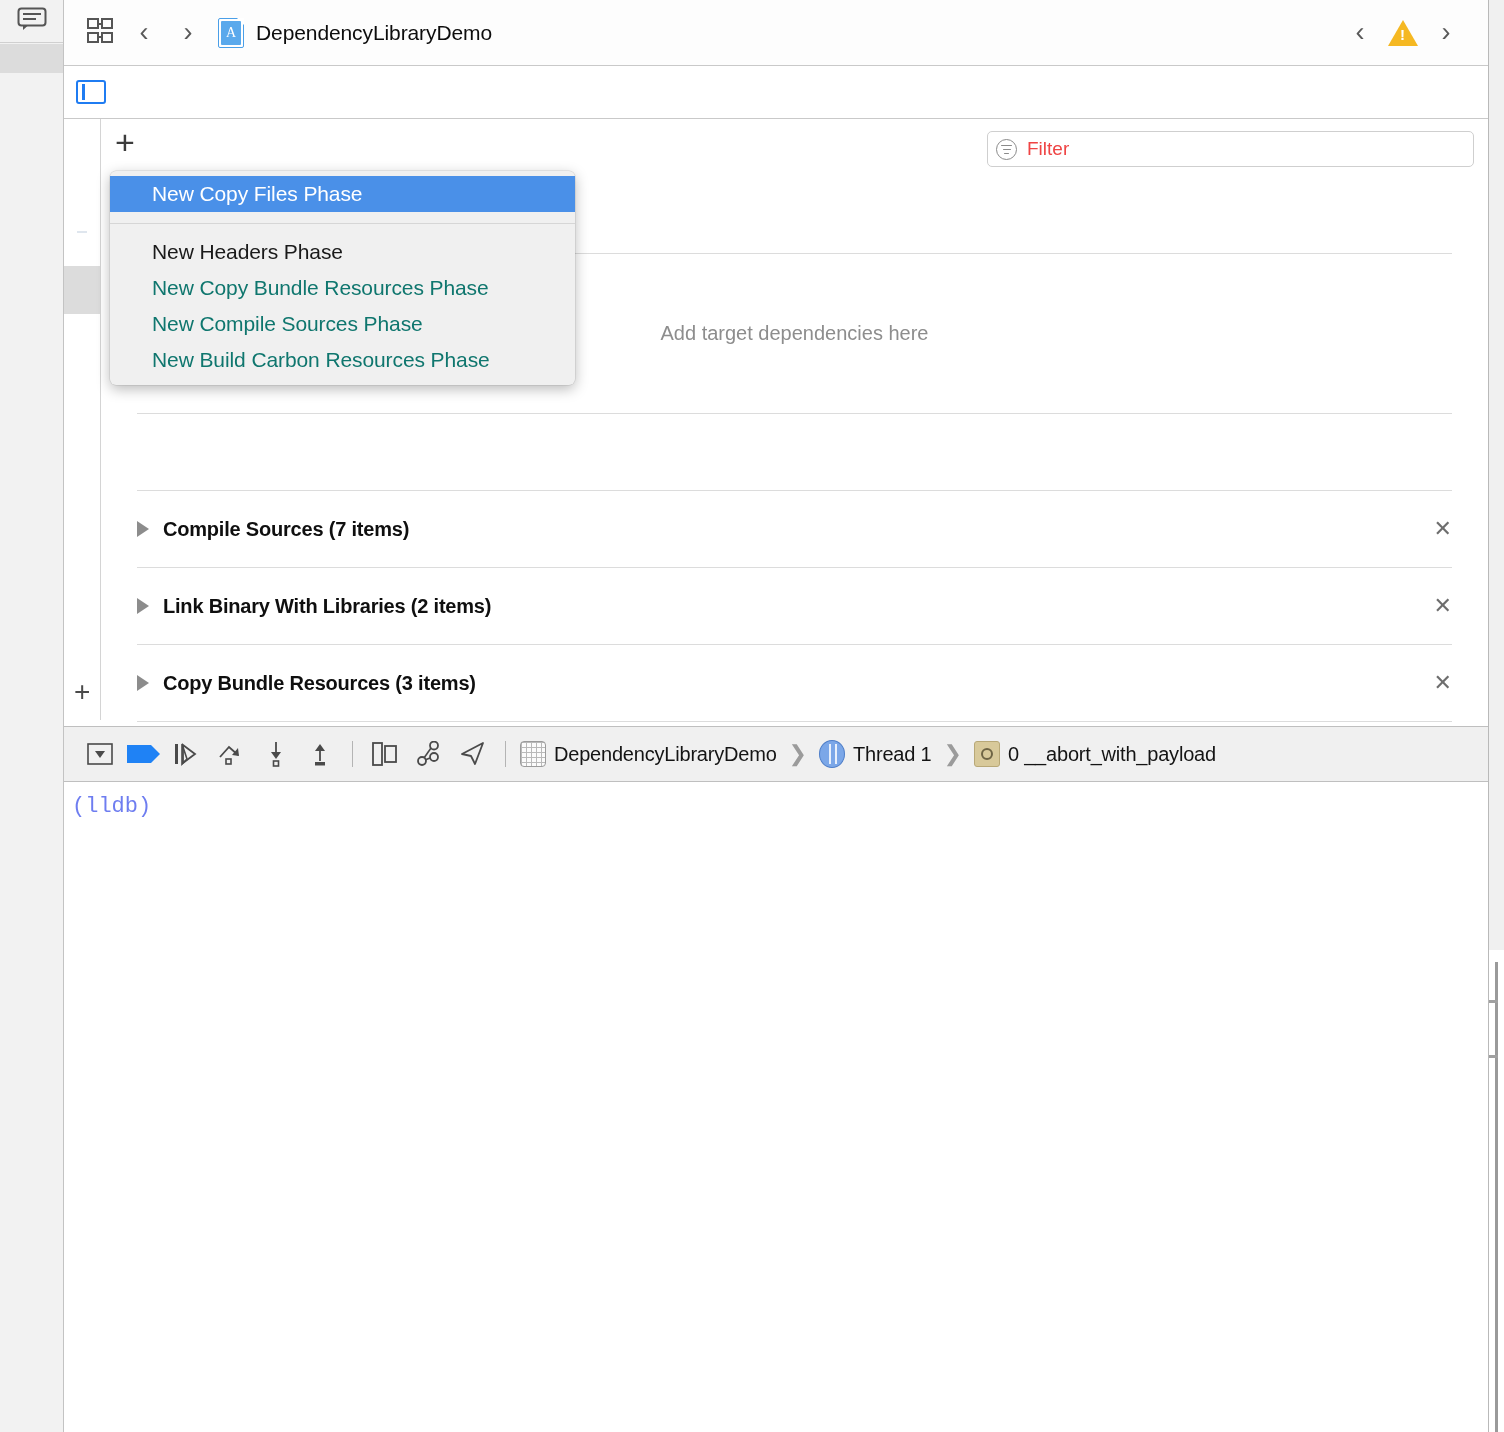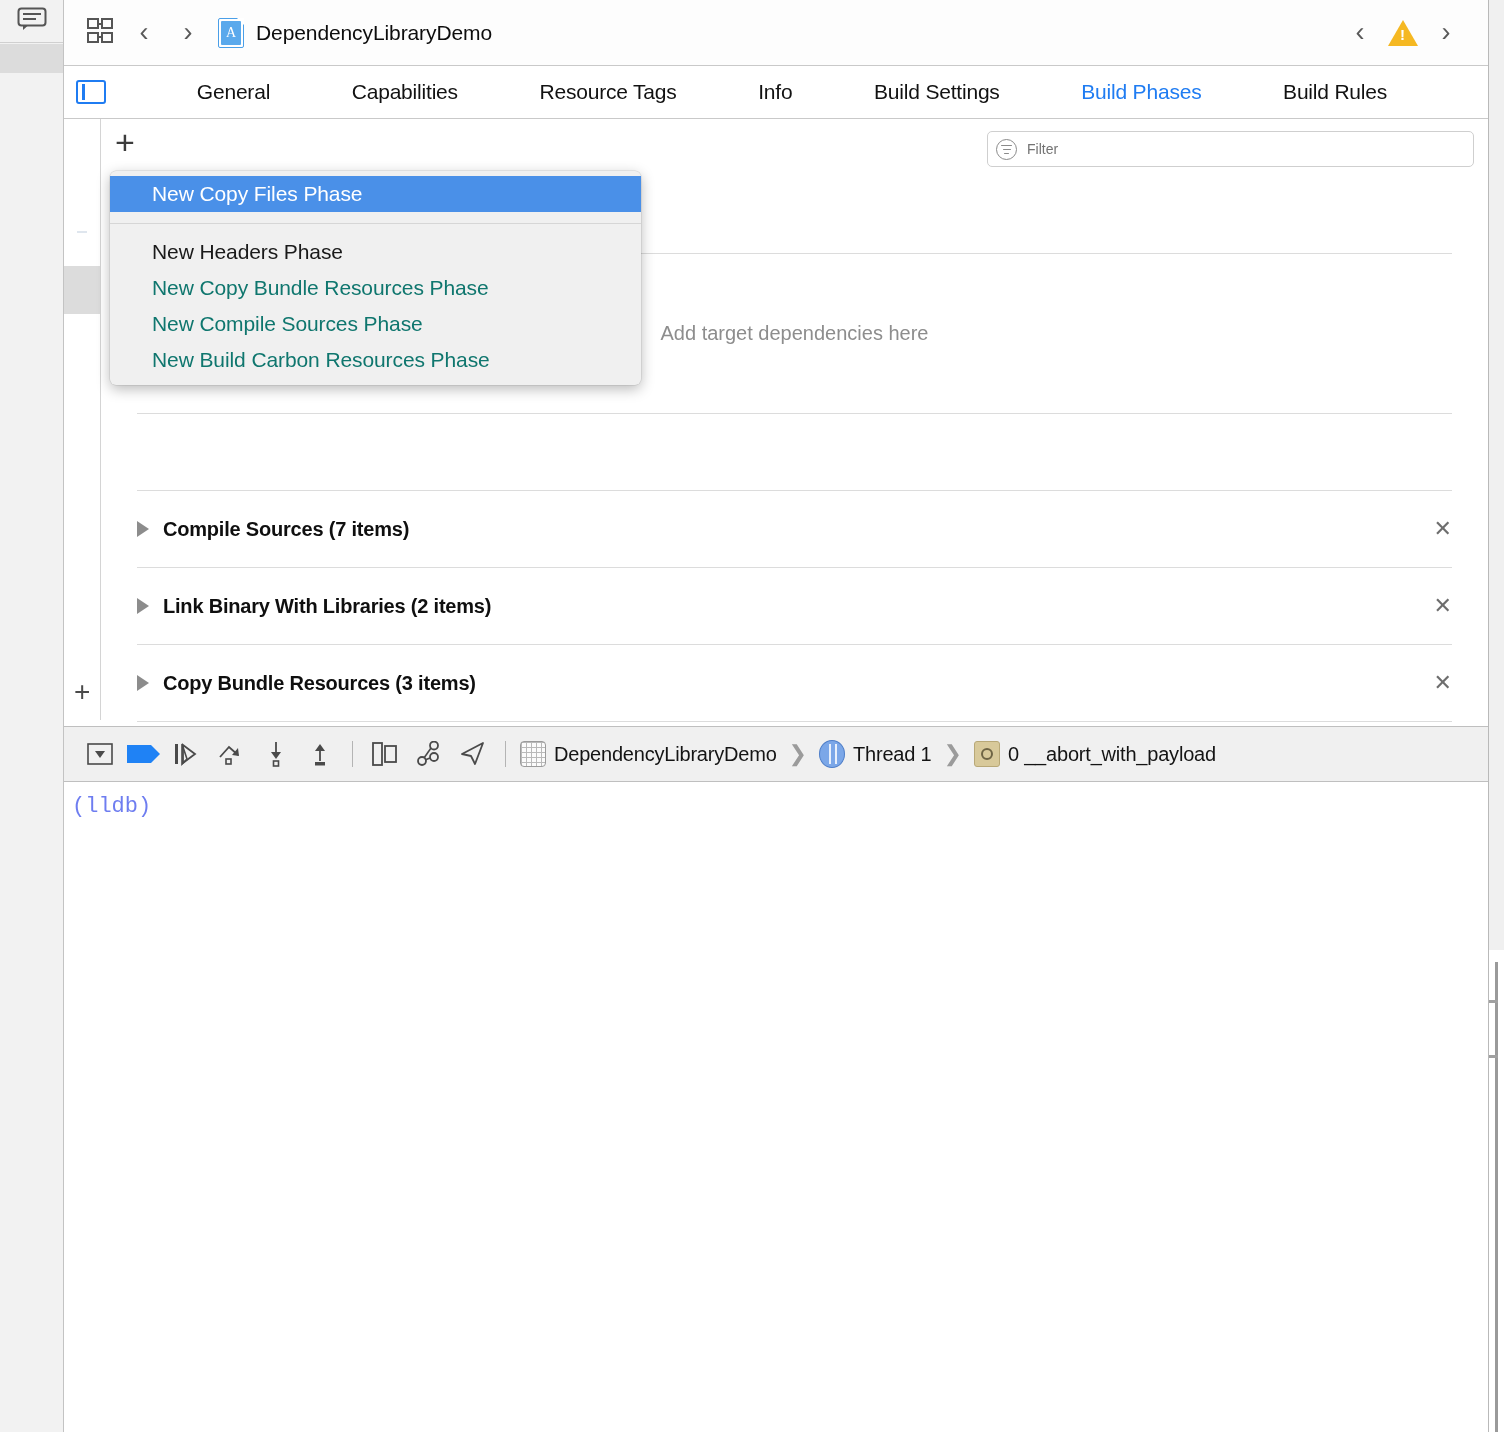--- a/index.html
+++ b/index.html
@@ -123,21 +123,21 @@
   .filter-icon {
     width: 21px; height: 21px; border: 1.6px solid #8a8a8a; border-radius: 50%;
     position: relative; flex: none;
   }
   .filter-icon i {
     position: absolute; left: 4px; background: #8a8a8a; height: 1.6px; border-radius: 1px;
   }
   .filter-icon i:nth-child(1) { top: 5px;  width: 11px; }
   .filter-icon i:nth-child(2) { top: 9px;  width: 8px;  left: 5.5px; }
   .filter-icon i:nth-child(3) { top: 13px; width: 5px;  left: 7px; }
-  .filter-text { margin-left: 10px; font-size: 14px; color: #737373; text-align: center; }
+  .filter-text { margin-left: 10px; font-size: 19px; color: #ef4444; text-align: center; }
 
   
   .phase-row {
     position: relative; height: 77px; border-bottom: 1px solid #dcdcdc;
     margin: 0 36px 0 36px; display: flex; align-items: center;
   }
   .phase-row.tall { height: 160px; }
   .disclosure {
     width: 0; height: 0; margin-right: 14px;
     border-top: 8px solid transparent; border-bottom: 8px solid transparent;
@@ -147,21 +147,21 @@
   .phase-x {
     position: absolute; right: 0; top: 50%; transform: translateY(-50%);
     font-size: 22px; color: #6e6e6e; line-height: 1;
   }
   .placeholder-text {
     width: 100%; text-align: center; font-size: 20px; color: #8d8d8d;
   }
 
   
   .menu {
-    position: absolute; left: 110px; top: 171px; width: 531px;
+    position: absolute; left: 110px; top: 171px; width: 465px;
     background: #f0f0f0;
     border-radius: 6px;
     box-shadow: 0 4px 14px rgba(0,0,0,0.28), 0 0 0 0.5px rgba(0,0,0,0.13);
     padding: 5px 0 7px 0; z-index: 50;
   }
   .menu-item {
     height: 36px; display: flex; align-items: center; padding-left: 42px;
     font-size: 21px; color: #1a1a1a; letter-spacing: -0.1px;
   }
   .menu-item.selected { background: #4a90e8; color: #ffffff; }
@@ -276,29 +276,20 @@
       </div>
       <div class="warn-tri"></div>
       <div class="tb-btn">
         <span class="chev">›</span>
       </div>
     </div>
   </div>
 
   <div class="tabbar">
     <div class="sidebar-toggle"></div>
-    <div class="tabs">
-      <div class="tab">General</div>
-      <div class="tab">Capabilities</div>
-      <div class="tab">Resource Tags</div>
-      <div class="tab">Info</div>
-      <div class="tab">Build Settings</div>
-      <div class="tab active">Build Phases</div>
-      <div class="tab">Build Rules</div>
-    </div>
   </div>
 
   <div class="edit-gutter">
     <div class="dash"></div>
     <div class="band"></div>
     <div class="plus">+</div>
   </div>
 
   <div class="pane">
     <div class="pane-header">

